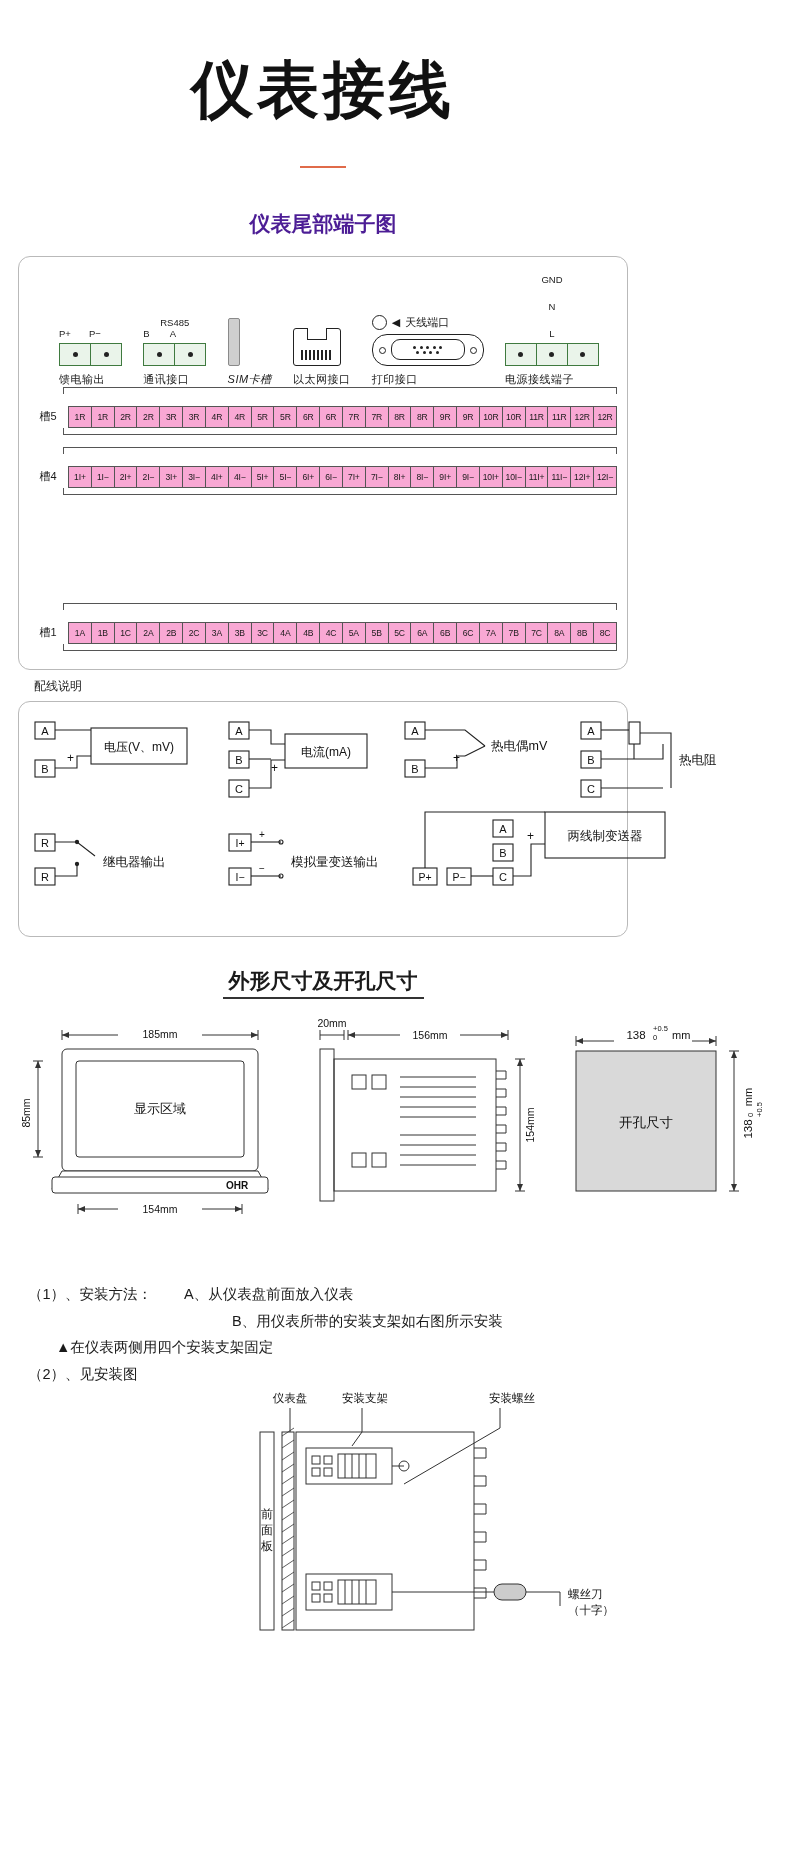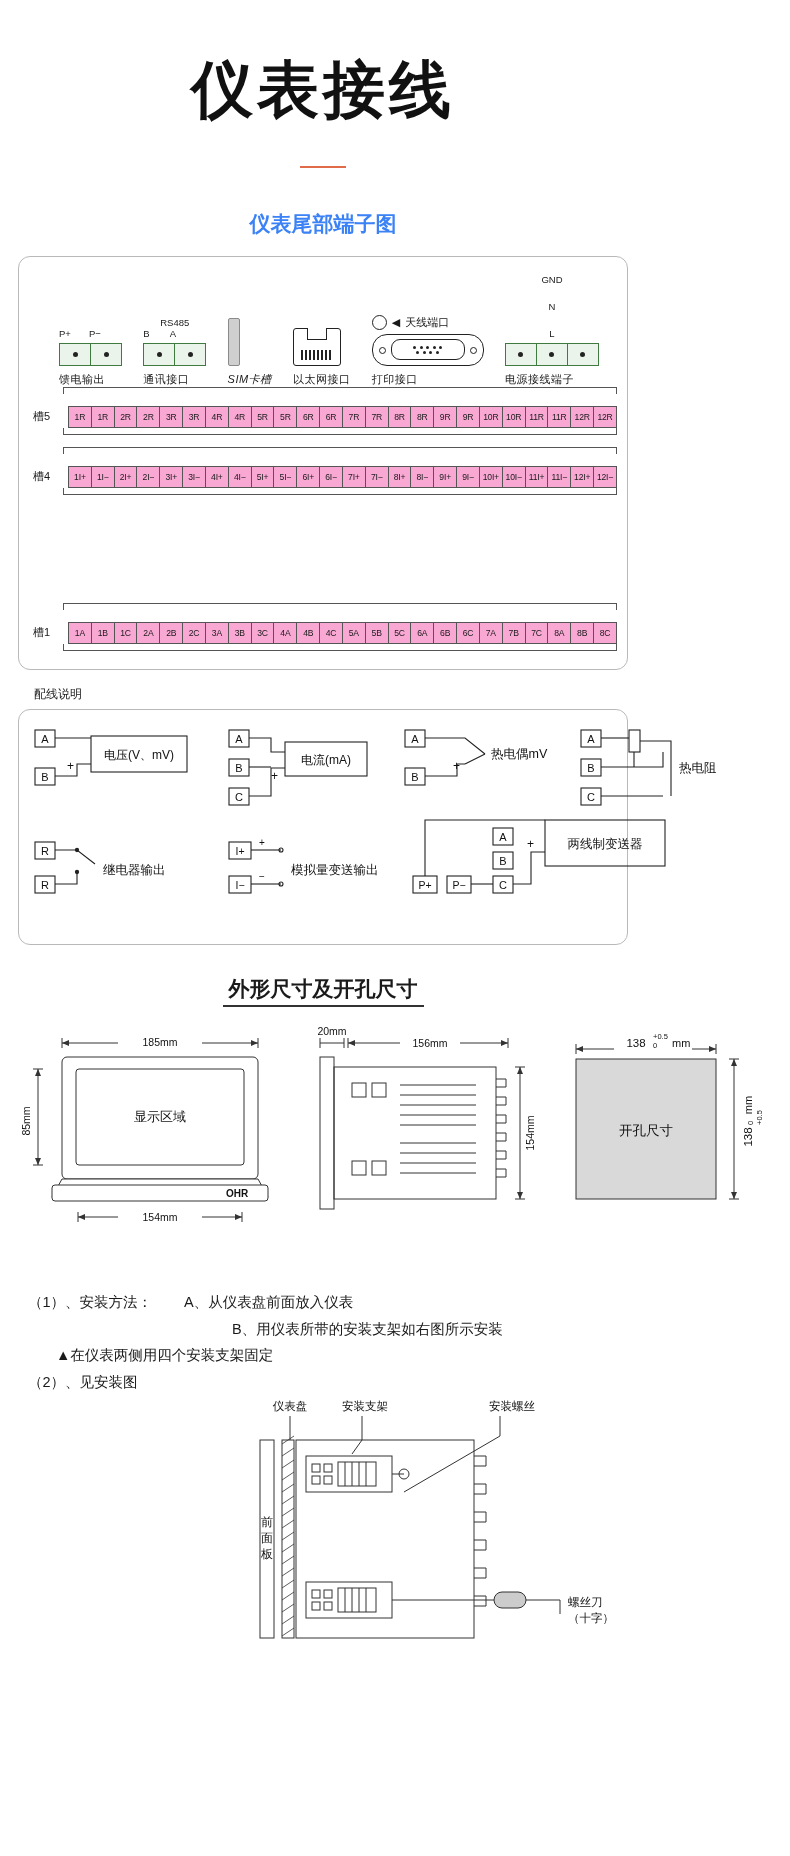--- a/index.html
+++ b/index.html
@@ -18,21 +18,21 @@
     font-size:62px;
     font-weight:bold;
     letter-spacing:4px;
     padding-top:48px;
     color:#111;
   }
   .title-rule{
     width:46px;height:2px;background:#e06b4a;margin:34px auto 0 auto;
   }
   .sub-title{
-    text-align:center;font-size:21px;font-weight:bold;margin-top:42px;color:#3b82f6;
+    text-align:center;font-size:21px;font-weight:bold;margin-top:42px;color:#4c1d95;
   }
 
   
   .panel{
     margin:18px 18px 0 18px;
     border:1px solid #b9b9b9;
     border-radius:12px;
     padding:14px 10px 18px 10px;
     box-sizing:border-box;
     position:relative;
@@ -94,39 +94,39 @@
   
   .ant{display:flex;align-items:center;gap:5px;}
   .ant .circ{width:13px;height:13px;border:1.4px solid #222;border-radius:50%;}
   .ant .arr{font-size:11px;}
 
   
   .slot{
     display:flex;align-items:center;margin:12px 0 0 0;padding-left:4px;
   }
   .slot-lab{
-    width:30px;font-size:11px;text-align:left;padding-right:5px;flex:none;
+    width:30px;font-size:11px;text-align:center;padding-right:5px;flex:none;
   }
   .strip{
     flex:1;border:1px solid #555;display:flex;background:#f9a8d4;height:22px;box-sizing:border-box;
   }
   .strip .c{
     flex:1;border-right:1px solid #555;font-size:8.6px;display:flex;align-items:center;justify-content:center;
     white-space:nowrap;letter-spacing:-0.2px;
   }
   .strip .c:last-child{border-right:none;}
   .railline{
     margin-left:34px;height:6px;border:1px solid #555;border-bottom:none;
   }
   .railline2{
     margin-left:34px;height:6px;border:1px solid #555;border-top:none;
   }
 
   
-  .wiring-cap{font-size:12px;margin:16px 0 6px 18px;padding-left:16px;}
+  .wiring-cap{font-size:12px;margin:8px 0 6px 18px;padding-left:16px;}
   .wirebox{
     margin:0 18px;border:1px solid #b9b9b9;border-radius:12px;padding:14px 14px 16px 14px;
     box-sizing:border-box;position:relative;height:236px;
   }
   .wirebox svg{display:block;}
 
   
   .dim-title{
     text-align:center;font-size:21px;font-weight:bold;margin-top:30px;position:relative;
   }

